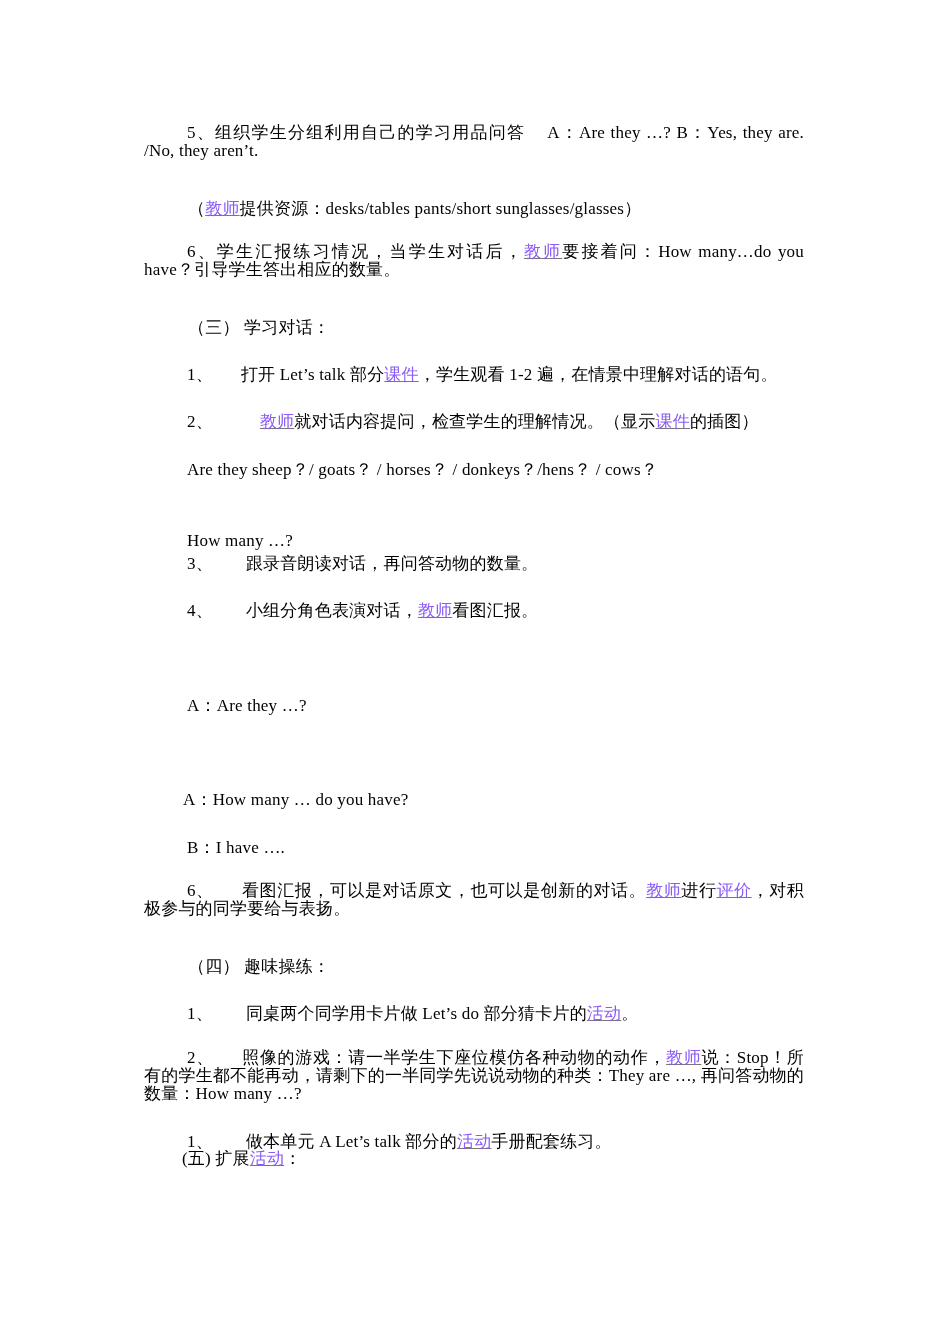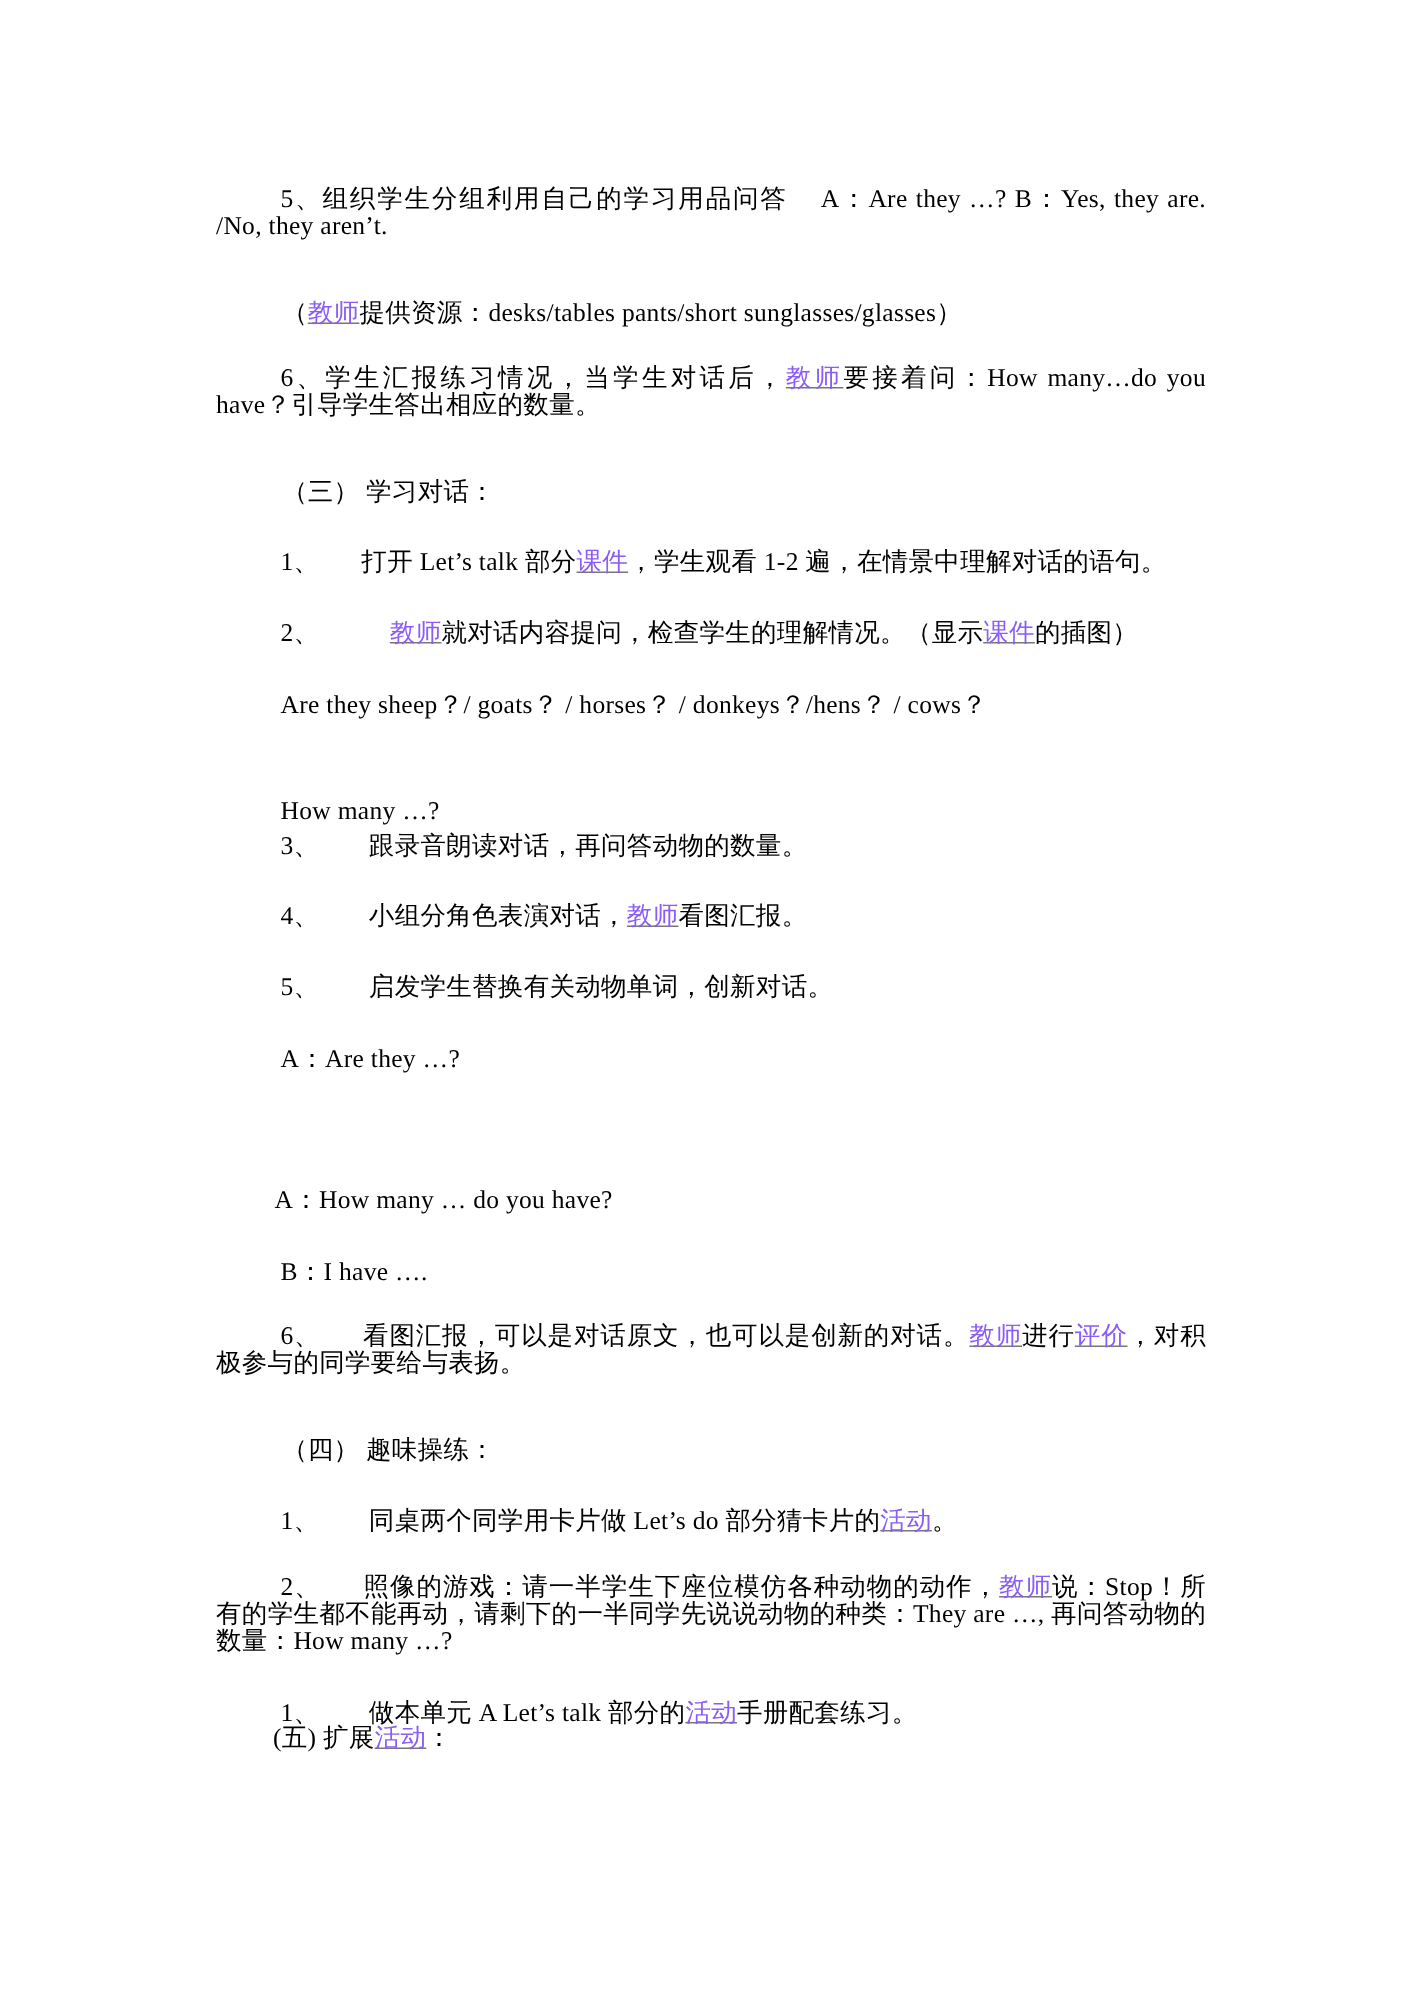--- a/index.html
+++ b/index.html
@@ -65,21 +65,20 @@
   <div class="line" style="left:187px; top:409px;"><span>2、</span><span class="gap" style="width:47px"></span><span class="lnk">教师</span><span>就对话内容提问，检查学生的理解情况。（显示</span><span class="lnk">课件</span><span>的插图）</span></div>
 
   <div class="line" style="left:187px; top:457px;">Are they sheep？/ goats？ /  horses？ /  donkeys？/hens？ /  cows？</div>
 
   <div class="line" style="left:187px; top:484px;margin-top:44px;">How many …?</div>
 
   <div class="line" style="left:187px; top:551px;"><span>3、</span><span class="gap" style="width:33px"></span><span>跟录音朗读对话，再问答动物的数量。</span></div>
 
   <div class="line" style="left:187px; top:598px;"><span>4、</span><span class="gap" style="width:33px"></span><span>小组分角色表演对话，</span><span class="lnk">教师</span><span>看图汇报。</span></div>
 
-  <div class="line" style="left:187px; top:645px;"><span>5、</span><span class="gap" style="width:33px"></span><span>启发学生替换有关动物单词，创新对话。</span></div>
 
   <div class="line" style="left:187px; top:693px;">A：Are they …?</div>
   <div class="line" style="left:183px; top:787px;">A：How many … do you have?</div>
   <div class="line" style="left:187px; top:835px;">B：I have ….</div>
 
   <div class="para" style="top:882px;"><span>6、</span><span class="gap" style="width:28px"></span><span>看图汇报，可以是对话原文，也可以是创新的对话。</span><span class="lnk">教师</span><span>进行</span><span class="lnk">评价</span><span>，对积极参与的同学要给与表扬。</span></div>
 
   <div class="line" style="left:188px; top:954px;">（四） 趣味操练：</div>
 
   <div class="line" style="left:187px; top:1001px;"><span>1、</span><span class="gap" style="width:33px"></span><span>同桌两个同学用卡片做 Let’s do 部分猜卡片的</span><span class="lnk">活动</span><span>。</span></div>

